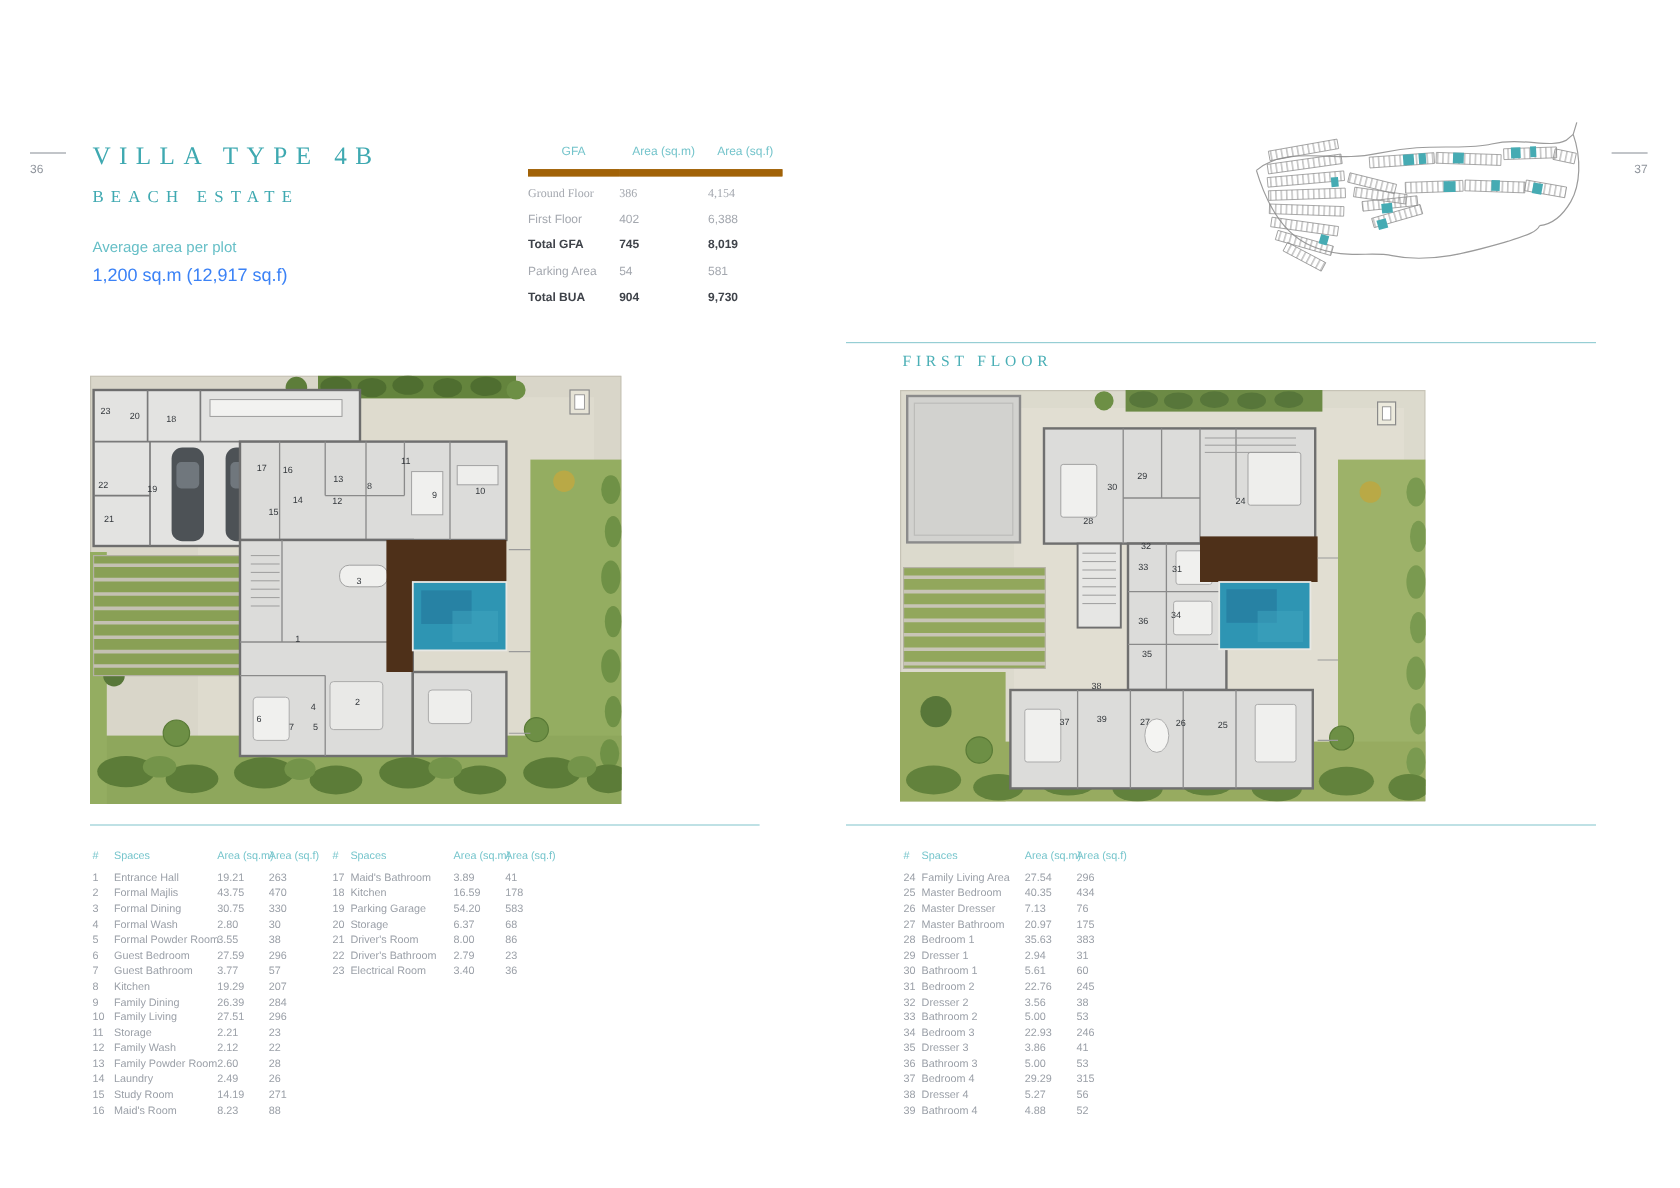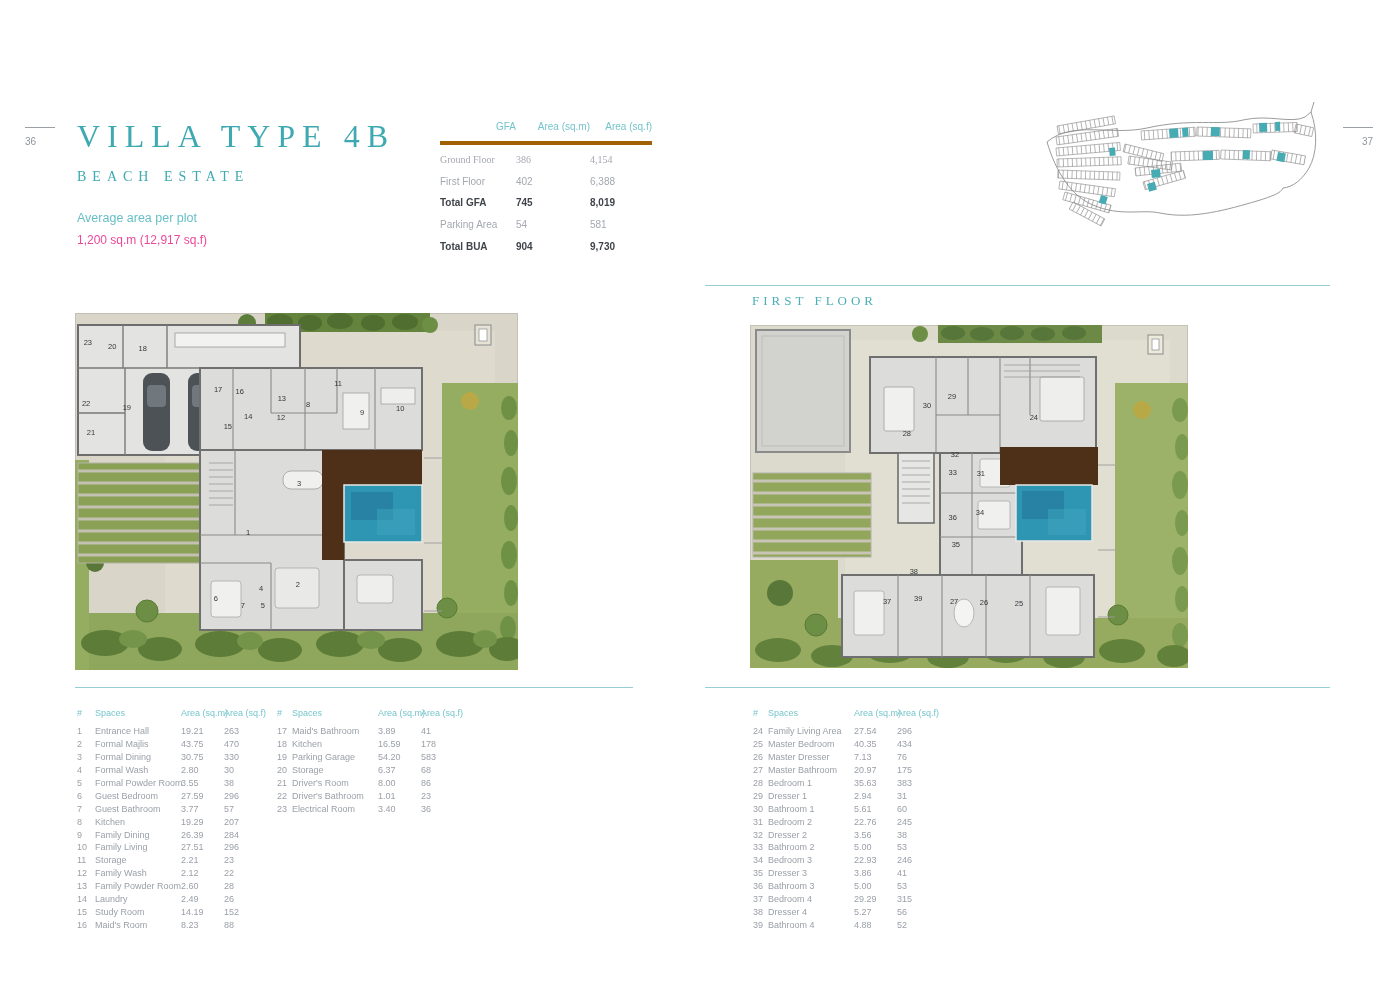--- a/index.html
+++ b/index.html
@@ -7,32 +7,32 @@
         font-family:"Liberation Sans",sans-serif;}
 
   
   .pagemark{position:absolute;}
   .pagemark .rule{width:30px;height:1px;background:#9aa0a6;}
   .pagemark .num{margin-top:8px;font-size:10px;color:#8f949c;}
   .pagemark.right .num{text-align:right;}
 
   
   .title-block{position:absolute;left:77px;top:118px;}
-  .villa-title{font-family:"Liberation Serif",serif;font-weight:400;font-size:32px;
+  .villa-title{font-family:"Liberation Serif",serif;font-weight:400;font-size:21px;
                letter-spacing:7px;color:#3fa9b1;margin:0;}
   .estate-sub{font-family:"Liberation Serif",serif;font-weight:400;font-size:14px;
               letter-spacing:6px;color:#3fa9b1;margin:14px 0 0 0;}
   .avg-label{font-size:12.5px;color:#66bfc7;margin-top:26px;}
-  .avg-value{font-size:12px;color:#ec4899;margin-top:8px;}
+  .avg-value{font-size:15px;color:#3b82f6;margin-top:8px;}
 
   
   .gfa-table{position:absolute;left:440px;top:121px;border-collapse:collapse;
              table-layout:fixed;width:212px;font-size:10px;color:#a4a8af;}
-  .gfa-table th{color:#74c4cb;font-weight:400;text-align:right;padding:0 0 9px 0;
-                border-bottom:4px solid #a16207;font-size:10px;}
+  .gfa-table th{color:#74c4cb;font-weight:400;text-align:center;padding:0 0 9px 0;
+                border-bottom:6px solid #a16207;font-size:10px;}
   .gfa-table td{padding:0;height:21.6px;vertical-align:middle;}
   .gfa-table tr.bold td{color:#3f434a;font-weight:bold;margin-left:32px;}
   .gfa-table tr:first-child td{padding-top:4px;font-family:Liberation Serif, serif;}
 
   
   .plan{position:absolute;}
   .plan svg{position:absolute;left:0;top:0;width:100%;height:100%;}
   .room-label{position:absolute;transform:translate(-50%,-50%);font-size:7.5px;
               color:#33373b;line-height:1;}
 
@@ -505,21 +505,21 @@
         <tr>
           <td>14</td>
           <td>Laundry</td>
           <td>2.49</td>
           <td>26</td>
         </tr>
         <tr>
           <td>15</td>
           <td>Study Room</td>
           <td>14.19</td>
-          <td>152</td>
+          <td>271</td>
         </tr>
         <tr>
           <td>16</td>
           <td>Maid's Room</td>
           <td>8.23</td>
           <td>88</td>
         </tr>
       </tbody>
   </table>
 
@@ -559,21 +559,21 @@
         </tr>
         <tr>
           <td>21</td>
           <td>Driver's Room</td>
           <td>8.00</td>
           <td>86</td>
         </tr>
         <tr>
           <td>22</td>
           <td>Driver's Bathroom</td>
-          <td>1.01</td>
+          <td>2.79</td>
           <td>23</td>
         </tr>
         <tr>
           <td>23</td>
           <td>Electrical Room</td>
           <td>3.40</td>
           <td>36</td>
         </tr>
       </tbody>
   </table>

